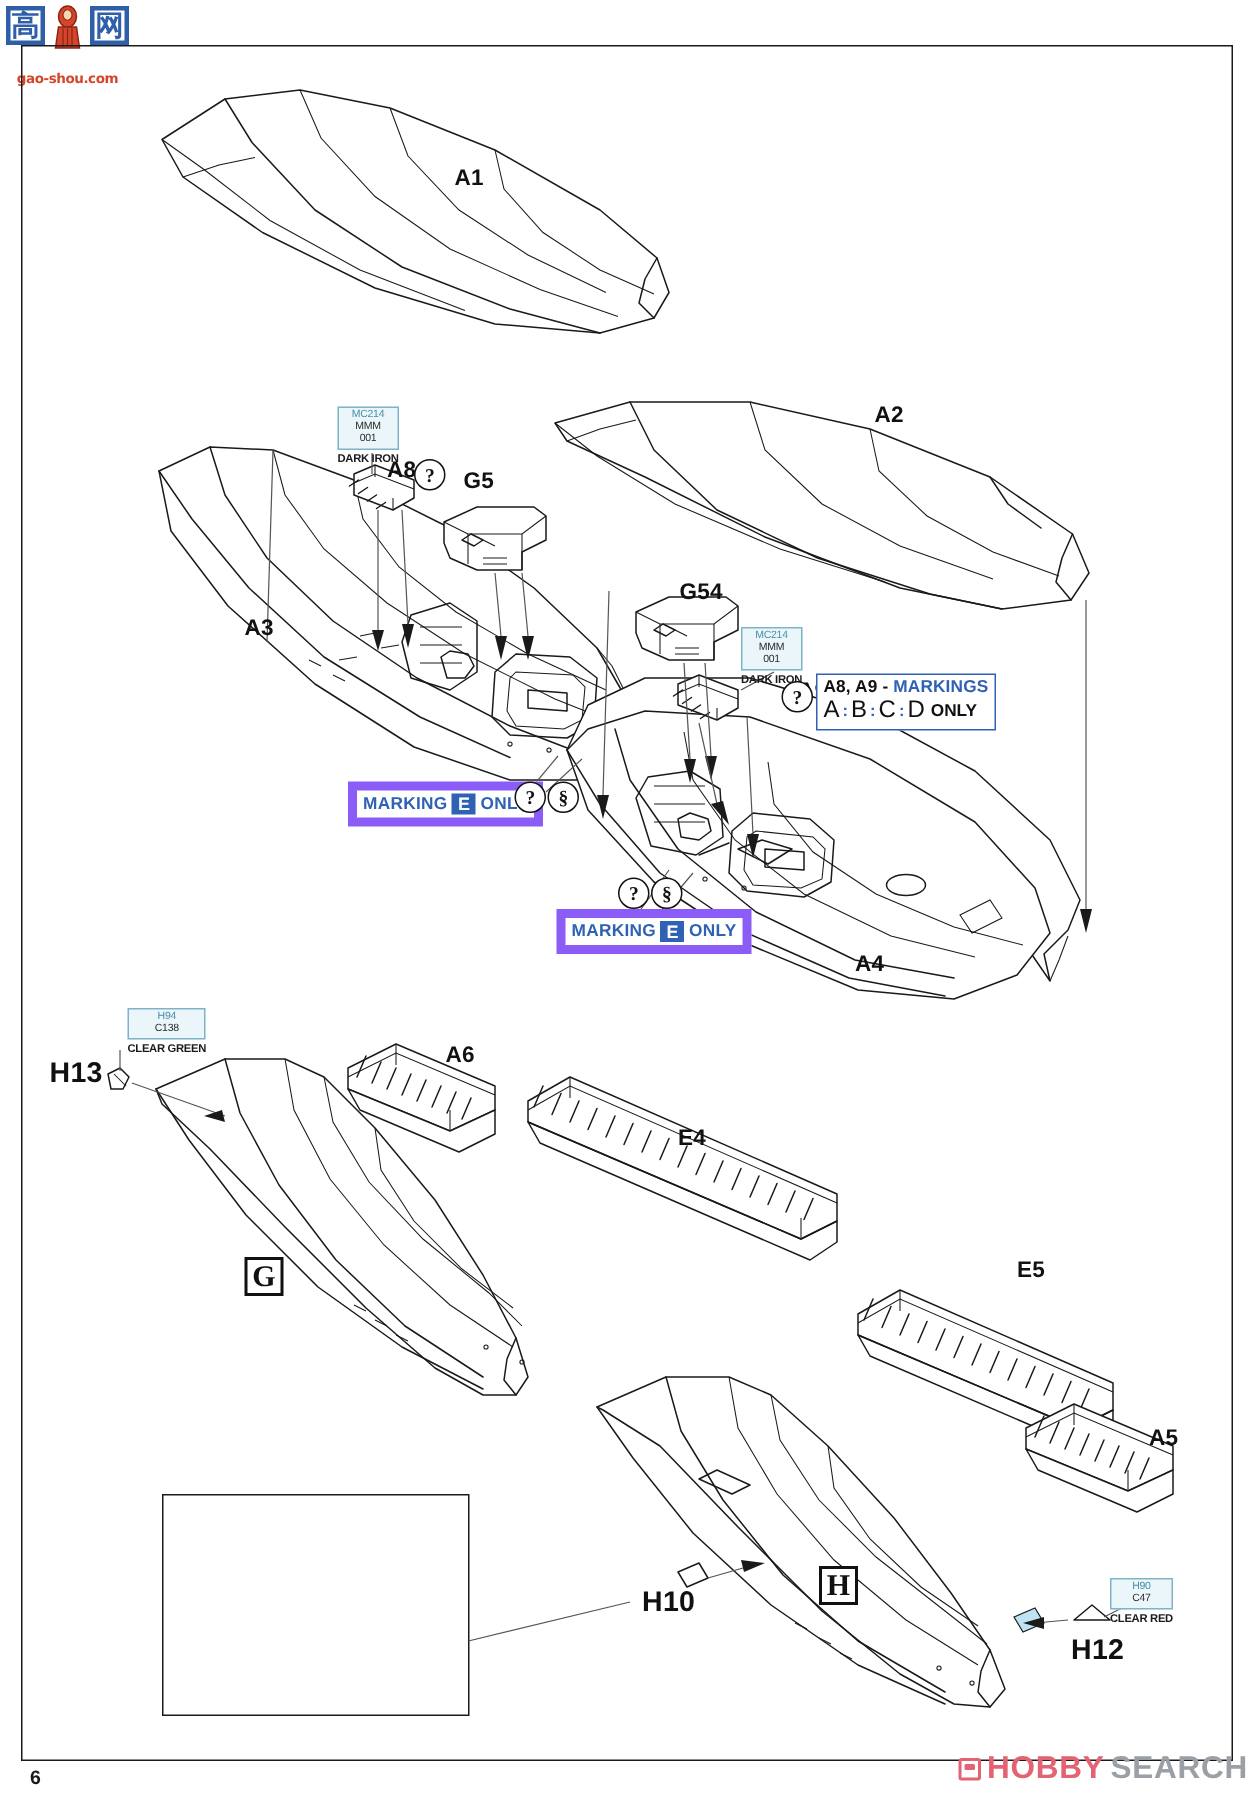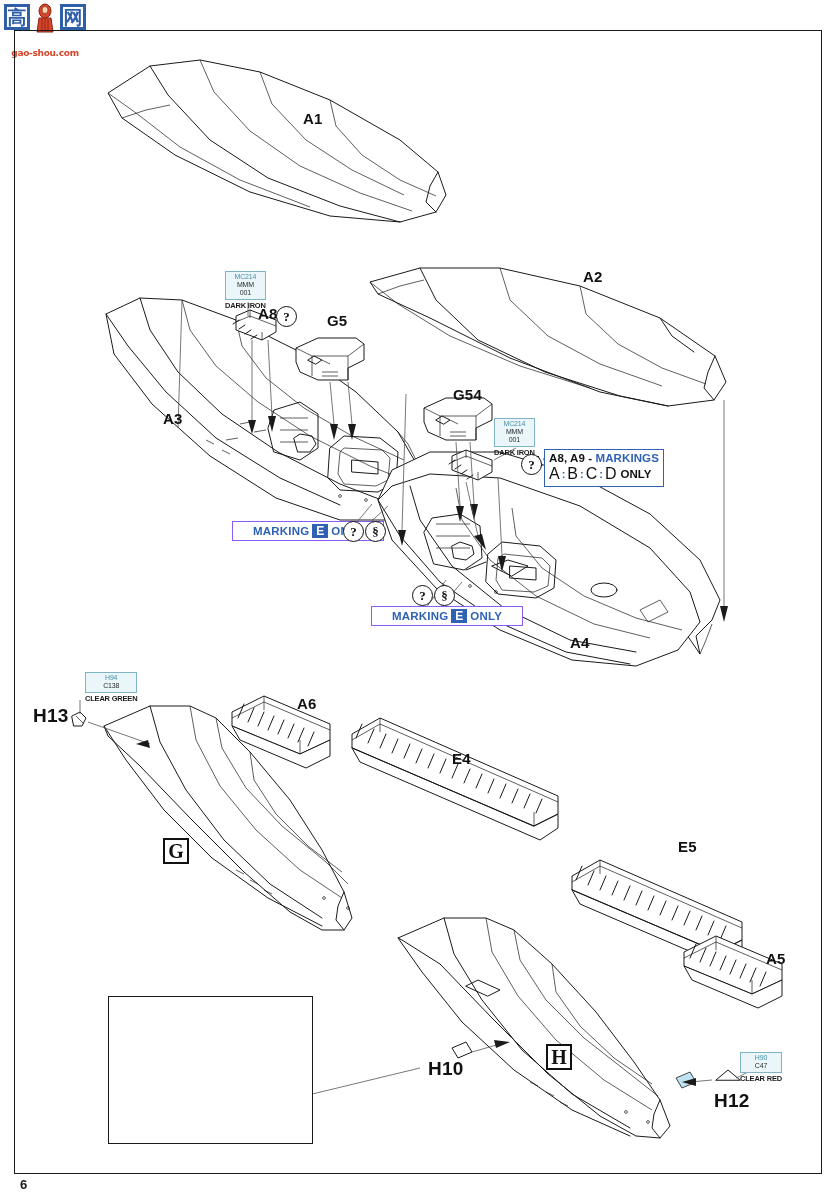--- a/index.html
+++ b/index.html
@@ -53,22 +53,22 @@
   .paint{position:absolute;text-align:center;white-space:nowrap;}
   .paint .pbox{border:1px solid #7fb3c8;background:#eaf6fa;
                padding:1px 3px 2px 3px;line-height:8px;}
   .paint .l1{font-size:7px;color:#4a8fa8;letter-spacing:-0.2px;}
   .paint .l2{font-size:7px;color:#2c2c2c;letter-spacing:-0.2px;}
   .paint .l3{font-size:7px;color:#2c2c2c;letter-spacing:-0.2px;}
   .paint .pname{font-size:7.5px;color:#1a1a1a;font-weight:700;margin-top:1px;
                 letter-spacing:-0.2px;}
 
   
-  .mark{position:absolute;border:1px solid #8b5cf6;background:#fff;
-        display:flex;align-items:center;gap:3px;padding:2px 20px;white-space:nowrap;}
+  .mark{position:absolute;border:6px solid #8b5cf6;background:#fff;
+        display:flex;align-items:center;gap:3px;padding:2px 4px;white-space:nowrap;}
   .mark .mtxt{font-size:11.5px;font-weight:700;color:#2f62b5;letter-spacing:0.2px;}
   .mark .chip{background:#2f62b5;color:#fff;font-size:12px;font-weight:700;
               padding:0px 4px;line-height:14px;display:inline-block;}
   .mark-two{position:absolute;border:1px solid #2f62b5;background:#fff;
             padding:2px 4px 3px 4px;white-space:nowrap;}
   .mark-two .row1{font-size:11.5px;font-weight:700;color:#111;letter-spacing:0.1px;}
   .mark-two .row1 .bl{color:#2f62b5;}
   .mark-two .row2{display:flex;align-items:center;gap:2px;margin-top:1px;}
   .mark-two .row2 .sep{color:#2f62b5;font-size:11px;font-weight:700;}
   .mark-two .row2 .only{font-size:11.5px;font-weight:700;color:#111;margin-left:2px;}
@@ -377,21 +377,21 @@
     </g>
 
   </svg>
 
   <div class="pid" style="left:303px;top:110px;">A1</div>
   <div class="pid" style="left:583px;top:268px;">A2</div>
   <div class="pid" style="left:163px;top:410px;">A3</div>
   <div class="pid" style="left:570px;top:634px;">A4</div>
   <div class="pid" style="left:258px;top:305px;">A8</div>
   <div class="pid" style="left:532px;top:452px;">A9</div>
-  <div class="pid" style="left:327px;top:312px;">G5</div>
+  <div class="pid" style="left:309px;top:312px;">G5</div>
   <div class="pid" style="left:453px;top:386px;">G54</div>
   <div class="pid" style="left:297px;top:695px;">A6</div>
   <div class="pid" style="left:452px;top:750px;">E4</div>
   <div class="pid" style="left:678px;top:838px;">E5</div>
   <div class="pid" style="left:766px;top:950px;">A5</div>
   <div class="pid big" style="left:33px;top:705px;">H13</div>
   <div class="pid big" style="left:714px;top:1090px;">H12</div>
   <div class="pid big" style="left:428px;top:1058px;">H10</div>
   <div class="pid big" style="left:128px;top:1094px;">H10</div>
 
@@ -473,14 +473,19 @@
   <div class="csym" style="left:521px;top:454px;">?</div>
   <div class="csym" style="left:343px;top:521px;">?</div>
   <div class="csym" style="left:365px;top:521px;">§</div>
   <div class="csym" style="left:412px;top:585px;">?</div>
   <div class="csym" style="left:434px;top:585px;">§</div>
 
   <div class="inset" style="left:108px;top:996px;width:205px;height:148px;"></div>
 
   <div class="pagenum">6</div>
 
+  <div class="hs">
+    <div class="hs-mark"></div>
+    <span class="hs-t1">HOBBY</span>
+    <span class="hs-t2">SEARCH</span>
+  </div>
 
 </div>
 
 </body></html>

